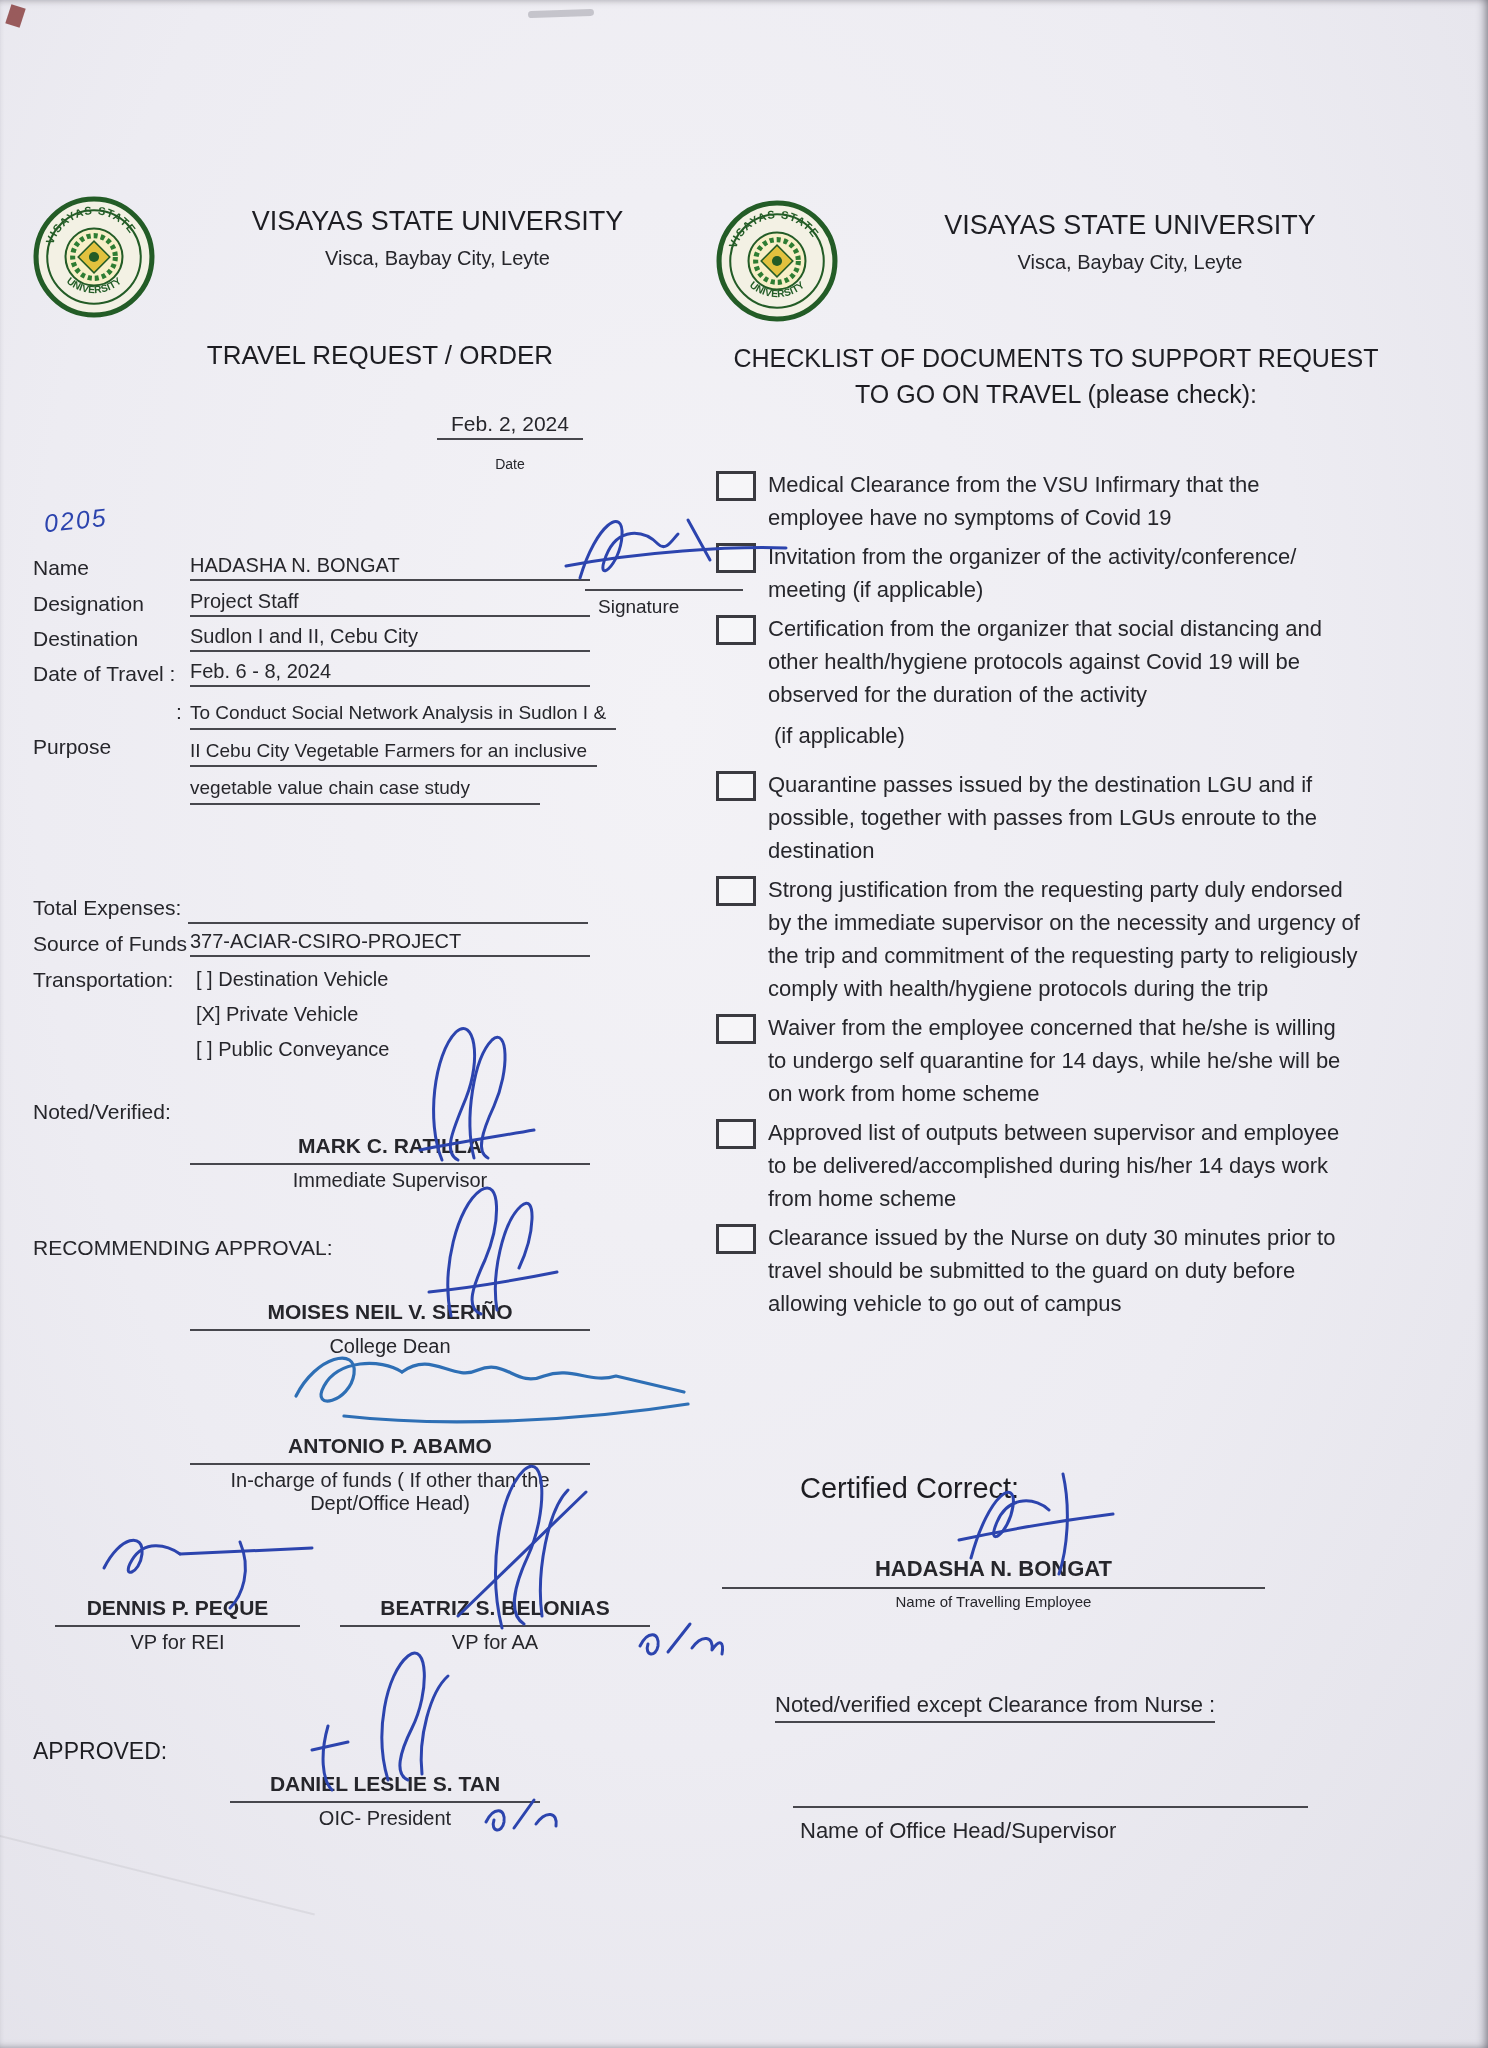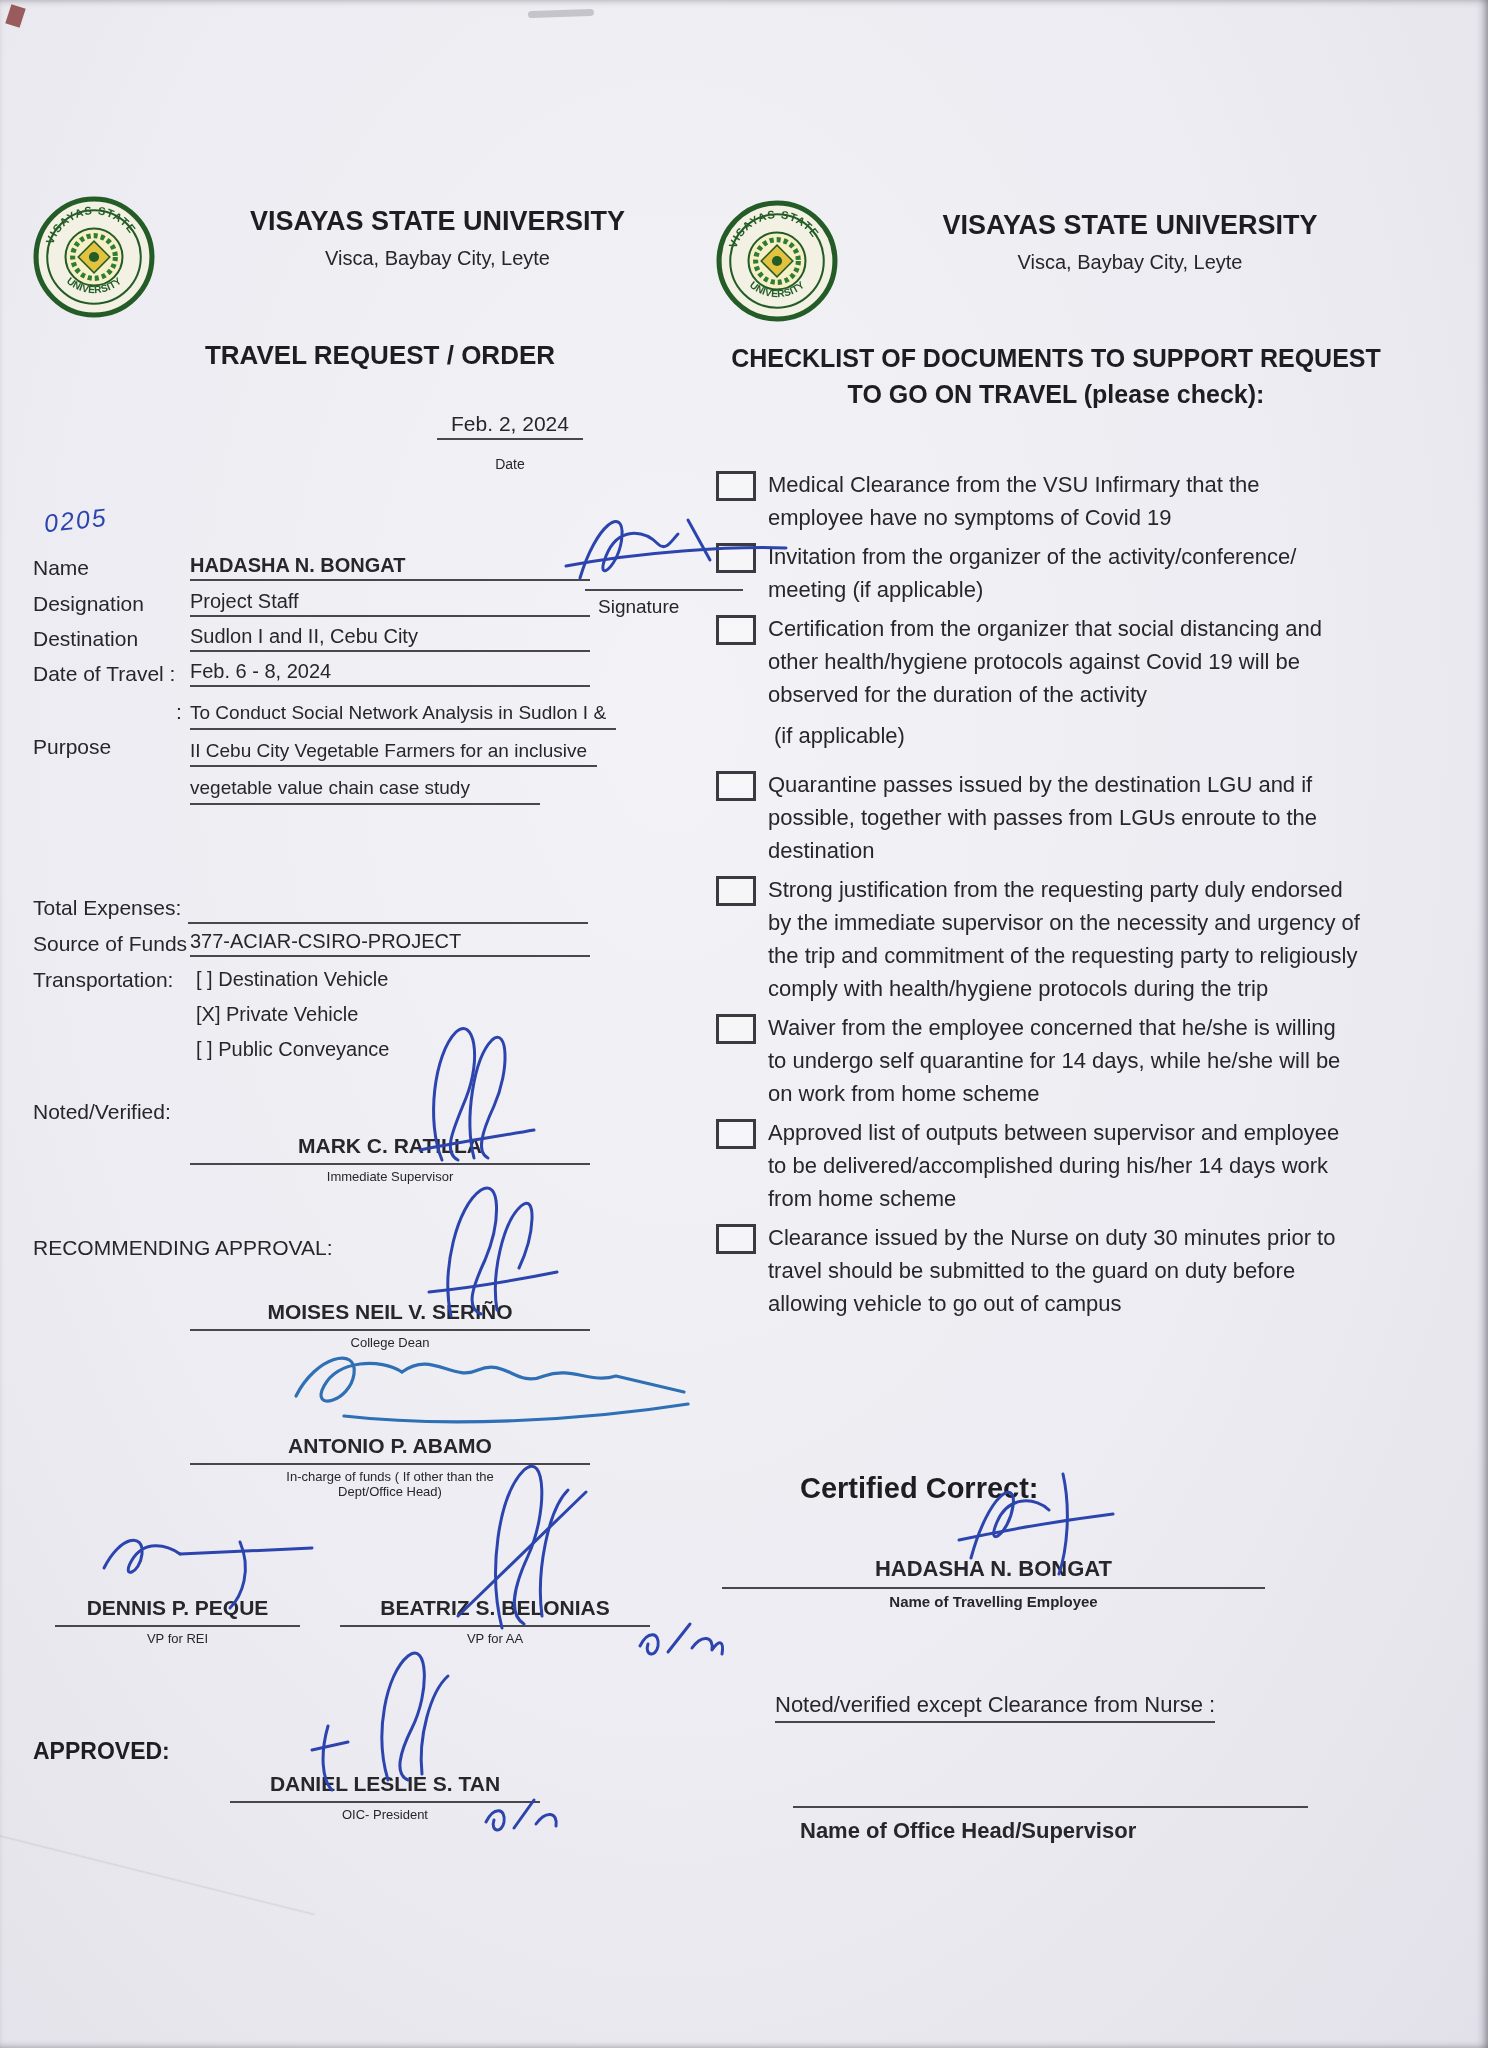--- a/index.html
+++ b/index.html
@@ -3,29 +3,29 @@
 <meta charset="utf-8">
 <style>
   *{margin:0;padding:0;box-sizing:border-box}
   html,body{width:1488px;height:2048px}
   body{font-family:"Liberation Sans",sans-serif;background:#cfccd4;color:#26262b}
   .page{position:relative;width:1488px;height:2048px;overflow:hidden;
     background:radial-gradient(ellipse at 45% 35%, #f3f2f6 0%, #edecf2 55%, #e2e1e9 100%);
     box-shadow:inset -7px 0 9px -4px rgba(70,68,78,.55), inset 0 -5px 7px -4px rgba(70,68,78,.3), inset 0 5px 7px -4px rgba(70,68,78,.25);}
   .abs{position:absolute}
   .ctr{text-align:center}
-  .b{font-weight:700}
+  .b{font-weight:400}
   .lbl{font-size:21px}
   .val{font-size:20px}
   .vline{display:inline-block;width:400px;border-bottom:2px solid #47474d;padding-bottom:2px;font-size:20px}
   .hline{border-bottom:2px solid #47474d;height:0}
   .pline{width:fit-content;border-bottom:2px solid #47474d;padding:0 10px 1px 0;font-size:19px;line-height:1.45;margin-bottom:7px;white-space:nowrap}
   .sigblock{text-align:center}
   .sigblock .nm{font-weight:700;font-size:21px;border-bottom:2px solid #47474d;padding-bottom:5px}
-  .sigblock .tt{font-size:13px;margin-top:4px}
+  .sigblock .tt{font-size:20px;margin-top:4px}
   .chk-item{display:flex;column-gap:12px;margin-bottom:6px}
   .chk-box{flex:none;width:40px;height:30px;border:3px solid #3a3a40;margin-top:3px;background:rgba(255,255,255,.35)}
   .chk-text{font-size:22px;line-height:33px;width:592px}
   .chk-suffix{font-size:22px;line-height:33px;margin:8px 0 10px 6px}
   .ink{position:absolute}
   .ink svg{overflow:visible;display:block}
   .ink path{fill:none;stroke-linecap:round;stroke-linejoin:round}
   .blue path{stroke:#2c44ae;stroke-width:3}
   .teal path{stroke:#2e6fb5;stroke-width:3.2}
   .handnum{font-size:25px;font-style:italic;color:#2c44ae;transform:rotate(-6deg);letter-spacing:2px}

